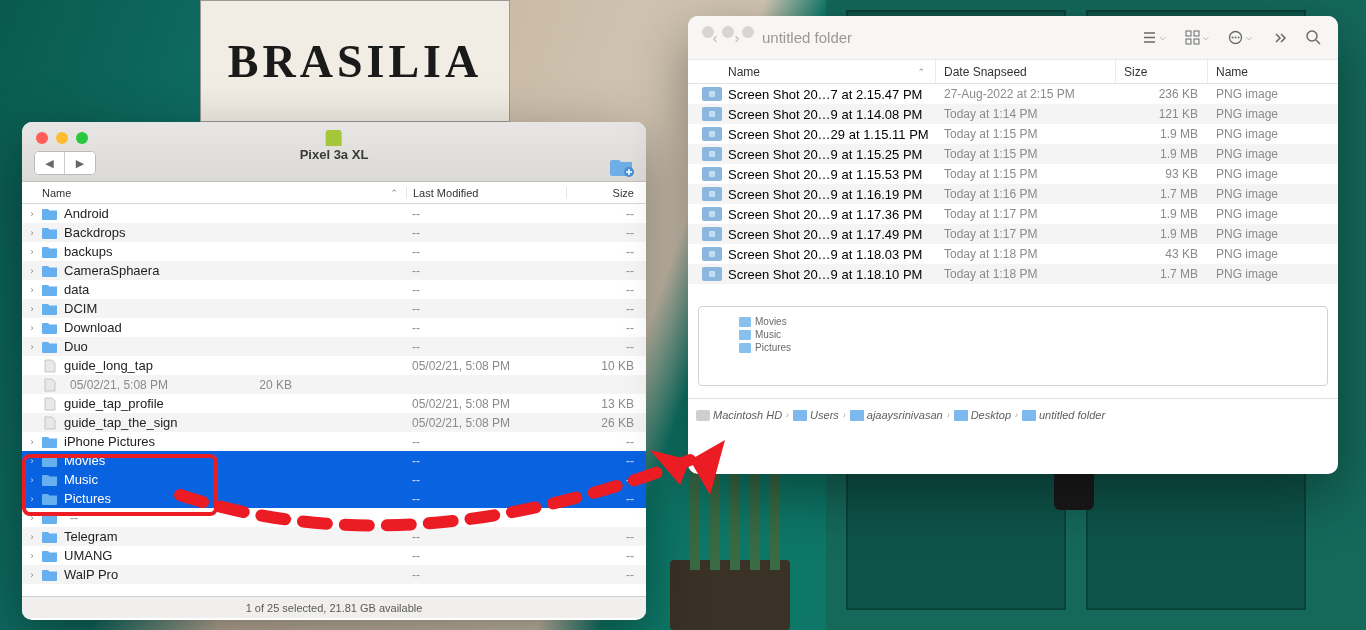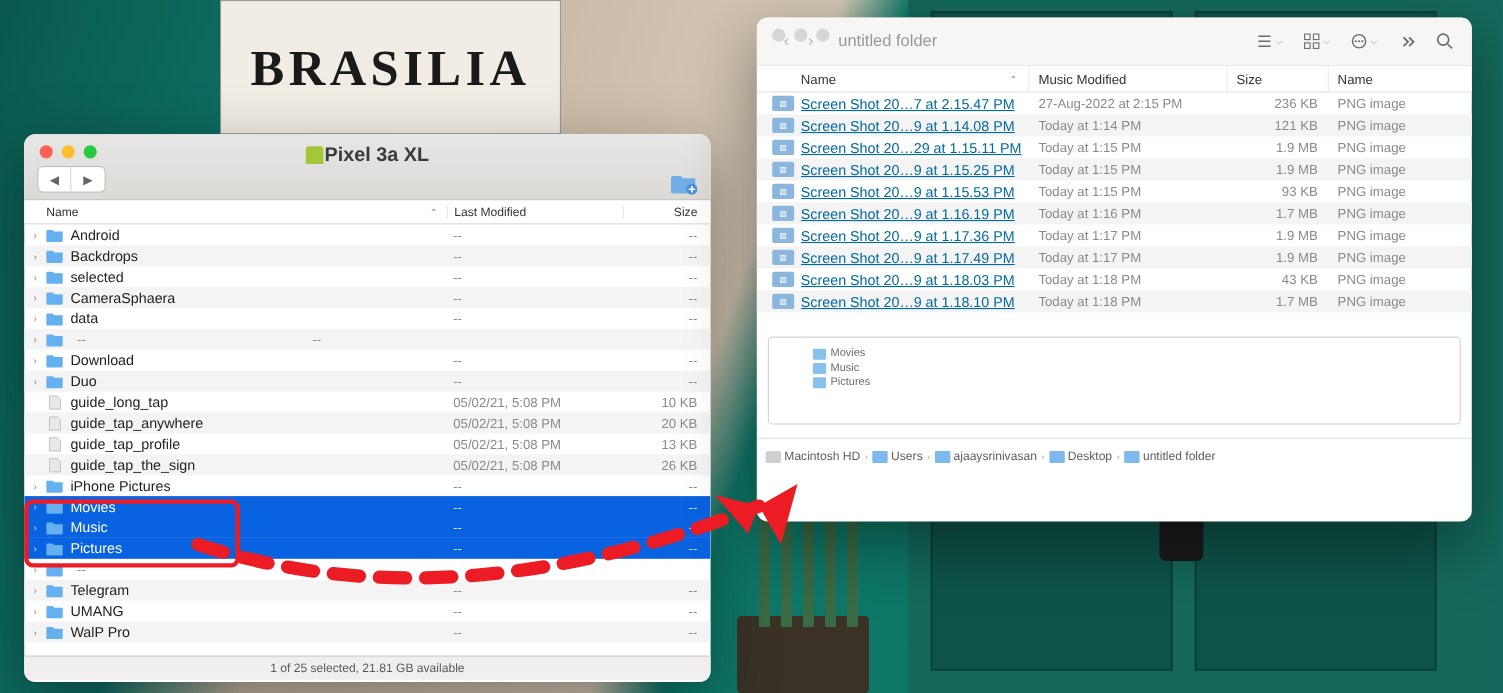--- a/index.html
+++ b/index.html
@@ -18,21 +18,21 @@
 .sign { position:absolute; top:0; left:200px; width:310px; height:122px; background:#f2ede4; display:flex; align-items:center; justify-content:center; font-family:Georgia,serif; font-size:46px; font-weight:700; letter-spacing:4px; color:#1a1a1a; border:1px solid #999; }
 
 .window { position:absolute; background:#fff; border-radius:10px; box-shadow:0 20px 60px rgba(0,0,0,.4); overflow:hidden; }
 .win-left { top:122px; left:22px; width:624px; height:498px; }
 .win-right { top:16px; left:688px; width:650px; height:458px; }
 
 .titlebar-l { height:60px; background:linear-gradient(#e8e6e4,#dcdad7); border-bottom:1px solid #c3c1be; position:relative; }
 .traffic { display:flex; gap:8px; position:absolute; top:10px; left:14px; }
 .tl { width:12px; height:12px; border-radius:50%; }
 .red { background:#ff5f57; } .yellow { background:#febc2e; } .green { background:#28c840; }
-.title-c { position:absolute; top:8px; left:50%; transform:translateX(-50%); display:flex; align-items:center; gap:1px; font-size:18px; font-weight:600; color:#3a3a3a; }
+.title-c { position:absolute; top:8px; left:50%; transform:translateX(-50%); display:flex; align-items:center; gap:1px; font-size:13px; font-weight:600; color:#3a3a3a;flex-direction:column; }
 .android-icon { width:16px; height:16px; display:inline-block; background:#a4c639; border-radius:3px 3px 0 0; position:relative; }
 .nav-bf { position:absolute; bottom:6px; left:12px; display:flex; background:#fff; border:1px solid #bbb; border-radius:5px; overflow:hidden; }
 .nav-bf button { width:30px; height:22px; border:none; background:#fff; font-size:11px; color:#666; cursor:pointer; }
 .nav-bf button:first-child { border-right:1px solid #ccc; }
 .add-folder { position:absolute; bottom:4px; right:12px; width:24px; height:20px; }
 .add-folder svg { width:24px; height:20px; }
 
 .hdr-row-l { height:22px; background:#fff; border-bottom:1px solid #d9d9d9; display:flex; font-size:11px; color:#333; align-items:center; }
 .hdr-row-l .c1 { flex:1; padding-left:20px; display:flex; justify-content:space-between; align-items:center; padding-right:8px; }
 .hdr-row-l .c2 { width:160px; padding-left:6px; border-left:1px solid #e5e5e5; }
@@ -72,30 +72,30 @@
 .hdr-row-r > div { border-right:1px solid #eceae8; height:100%; display:flex; align-items:center; }
 .hdr-row-r .c1 { flex:1; padding-left:40px; justify-content:space-between; padding-right:10px; }
 .hdr-row-r .c2 { width:180px; padding-left:8px; }
 .hdr-row-r .c3 { width:92px; padding-left:8px; }
 .hdr-row-r .c4 { width:130px; padding-left:8px; border-right:none; }
 
 .rows-r { min-height:210px; }
 .rowr { height:20px; display:flex; align-items:center; font-size:13px; }
 .rowr:nth-child(even) { background:#f4f4f4; }
 .rowr .ricon { width:20px; height:14px; margin-left:14px; margin-right:6px; background:#8bb7de; border-radius:2px; display:flex; align-items:center; justify-content:center; font-size:7px; color:#fff; }
-.rowr .rname { flex:1; white-space:nowrap; overflow:hidden; text-overflow:ellipsis; color:#0369a1;text-decoration:underline; }
+.rowr .rname { flex:1; white-space:nowrap; overflow:hidden; text-overflow:ellipsis; color:#000000; }
 .rowr .rmod { width:180px; color:#8a8a8a; padding-left:8px; font-size:12px; }
 .rowr .rsize { width:92px; text-align:right; padding-right:10px; color:#8a8a8a; font-size:12px; }
 .rowr .rkind { width:130px; padding-left:8px; color:#8a8a8a; font-size:12px; }
 
 .drop-box { margin:12px 10px; height:80px; border:1px solid #d4d2cf; border-radius:4px; background:#fff; padding:8px 40px; font-size:10px; color:#6b6b6b; }
 .drop-box .di { display:flex; align-items:center; gap:4px; height:13px; }
 .drop-box .di .mini { width:12px; height:10px; background:#88c0ee; border-radius:1px; }
 
-.crumb { height:22px; border-top:1px solid #e2e0dd; display:flex; align-items:center; padding:16px 8px; font-size:11px; color:#5d5d5d; gap:4px; overflow:hidden; }
+.crumb { height:22px; border-top:1px solid #e2e0dd; display:flex; align-items:center; padding:16px 8px; font-size:11px; color:#5d5d5d; gap:4px; overflow:hidden;font-style:italic; }
 .crumb .ci { display:flex; align-items:center; gap:3px; }
 .crumb .sep { color:#aaa; font-size:9px; }
 .crumb .cicon { width:14px; height:11px; background:#7db9ee; border-radius:1px; }
 .crumb .cicon.hd { background:#cfcfcf; border-radius:2px; }
 
 .arrow-path { position:absolute; top:440px; left:150px; width:620px; height:120px; pointer-events:none; z-index:60; }
 </style>
 </head>
 <body>
 
@@ -166,21 +166,21 @@
         </svg>
         <span class="fname">Backdrops</span>
         <span class="fmod">--</span>
         <span class="fsize">--</span>
       </div>
       <div class="row">
         <span class="exp">›</span>
         <svg class="ficon" viewBox="0 0 16 14">
           <path class="folder-svg" d="M1 2h5l1.5 1.5H15v8.5a1 1 0 0 1-1 1H1a1 1 0 0 1-1-1V3a1 1 0 0 1 1-1z"></path>
         </svg>
-        <span class="fname">selected</span>
+        <span class="fname">backups</span>
         <span class="fmod">--</span>
         <span class="fsize">--</span>
       </div>
       <div class="row">
         <span class="exp">›</span>
         <svg class="ficon" viewBox="0 0 16 14">
           <path class="folder-svg" d="M1 2h5l1.5 1.5H15v8.5a1 1 0 0 1-1 1H1a1 1 0 0 1-1-1V3a1 1 0 0 1 1-1z"></path>
         </svg>
         <span class="fname">CameraSphaera</span>
         <span class="fmod">--</span>
@@ -193,20 +193,21 @@
         </svg>
         <span class="fname">data</span>
         <span class="fmod">--</span>
         <span class="fsize">--</span>
       </div>
       <div class="row">
         <span class="exp">›</span>
         <svg class="ficon" viewBox="0 0 16 14">
           <path class="folder-svg" d="M1 2h5l1.5 1.5H15v8.5a1 1 0 0 1-1 1H1a1 1 0 0 1-1-1V3a1 1 0 0 1 1-1z"></path>
         </svg>
+        <span class="fname">DCIM</span>
         <span class="fmod">--</span>
         <span class="fsize">--</span>
       </div>
       <div class="row">
         <span class="exp">›</span>
         <svg class="ficon" viewBox="0 0 16 14">
           <path class="folder-svg" d="M1 2h5l1.5 1.5H15v8.5a1 1 0 0 1-1 1H1a1 1 0 0 1-1-1V3a1 1 0 0 1 1-1z"></path>
         </svg>
         <span class="fname">Download</span>
         <span class="fmod">--</span>
@@ -228,21 +229,20 @@
         </svg>
         <span class="fname">guide_long_tap</span>
         <span class="fmod">05/02/21, 5:08 PM</span>
         <span class="fsize">10 KB</span>
       </div>
       <div class="row">
         <span class="exp"></span>
         <svg class="ficon" viewBox="0 0 16 14">
           <path class="file-svg" d="M3 1h7l3 3v9H3z" stroke-width=".8"></path>
         </svg>
-        <span class="fname">guide_tap_anywhere</span>
         <span class="fmod">05/02/21, 5:08 PM</span>
         <span class="fsize">20 KB</span>
       </div>
       <div class="row">
         <span class="exp"></span>
         <svg class="ficon" viewBox="0 0 16 14">
           <path class="file-svg" d="M3 1h7l3 3v9H3z" stroke-width=".8"></path>
         </svg>
         <span class="fname">guide_tap_profile</span>
         <span class="fmod">05/02/21, 5:08 PM</span>
@@ -381,21 +381,21 @@
           <circle cx="7" cy="7" r="5" fill="none" stroke="#6a6a6a" stroke-width="1.5"></circle>
           <path stroke="#6a6a6a" stroke-width="1.5" d="M11 11l4 4"></path>
         </svg>
       </div>
   </div>
   <div class="hdr-row-r">
     <div class="c1">
         <span>Name</span>
         <span class="caret-hdr">⌃</span>
       </div>
-    <div class="c2">Music Modified</div>
+    <div class="c2">Date Snapseed</div>
     <div class="c3">Size</div>
     <div class="c4">Name</div>
   </div>
   <div class="rows-r" id="rows-r">
       <div class="rowr">
         <span class="ricon">▧</span>
         <span class="rname">Screen Shot 20…7 at 2.15.47 PM</span>
         <span class="rmod">27-Aug-2022 at 2:15 PM</span>
         <span class="rsize">236 KB</span>
         <span class="rkind">PNG image</span>

